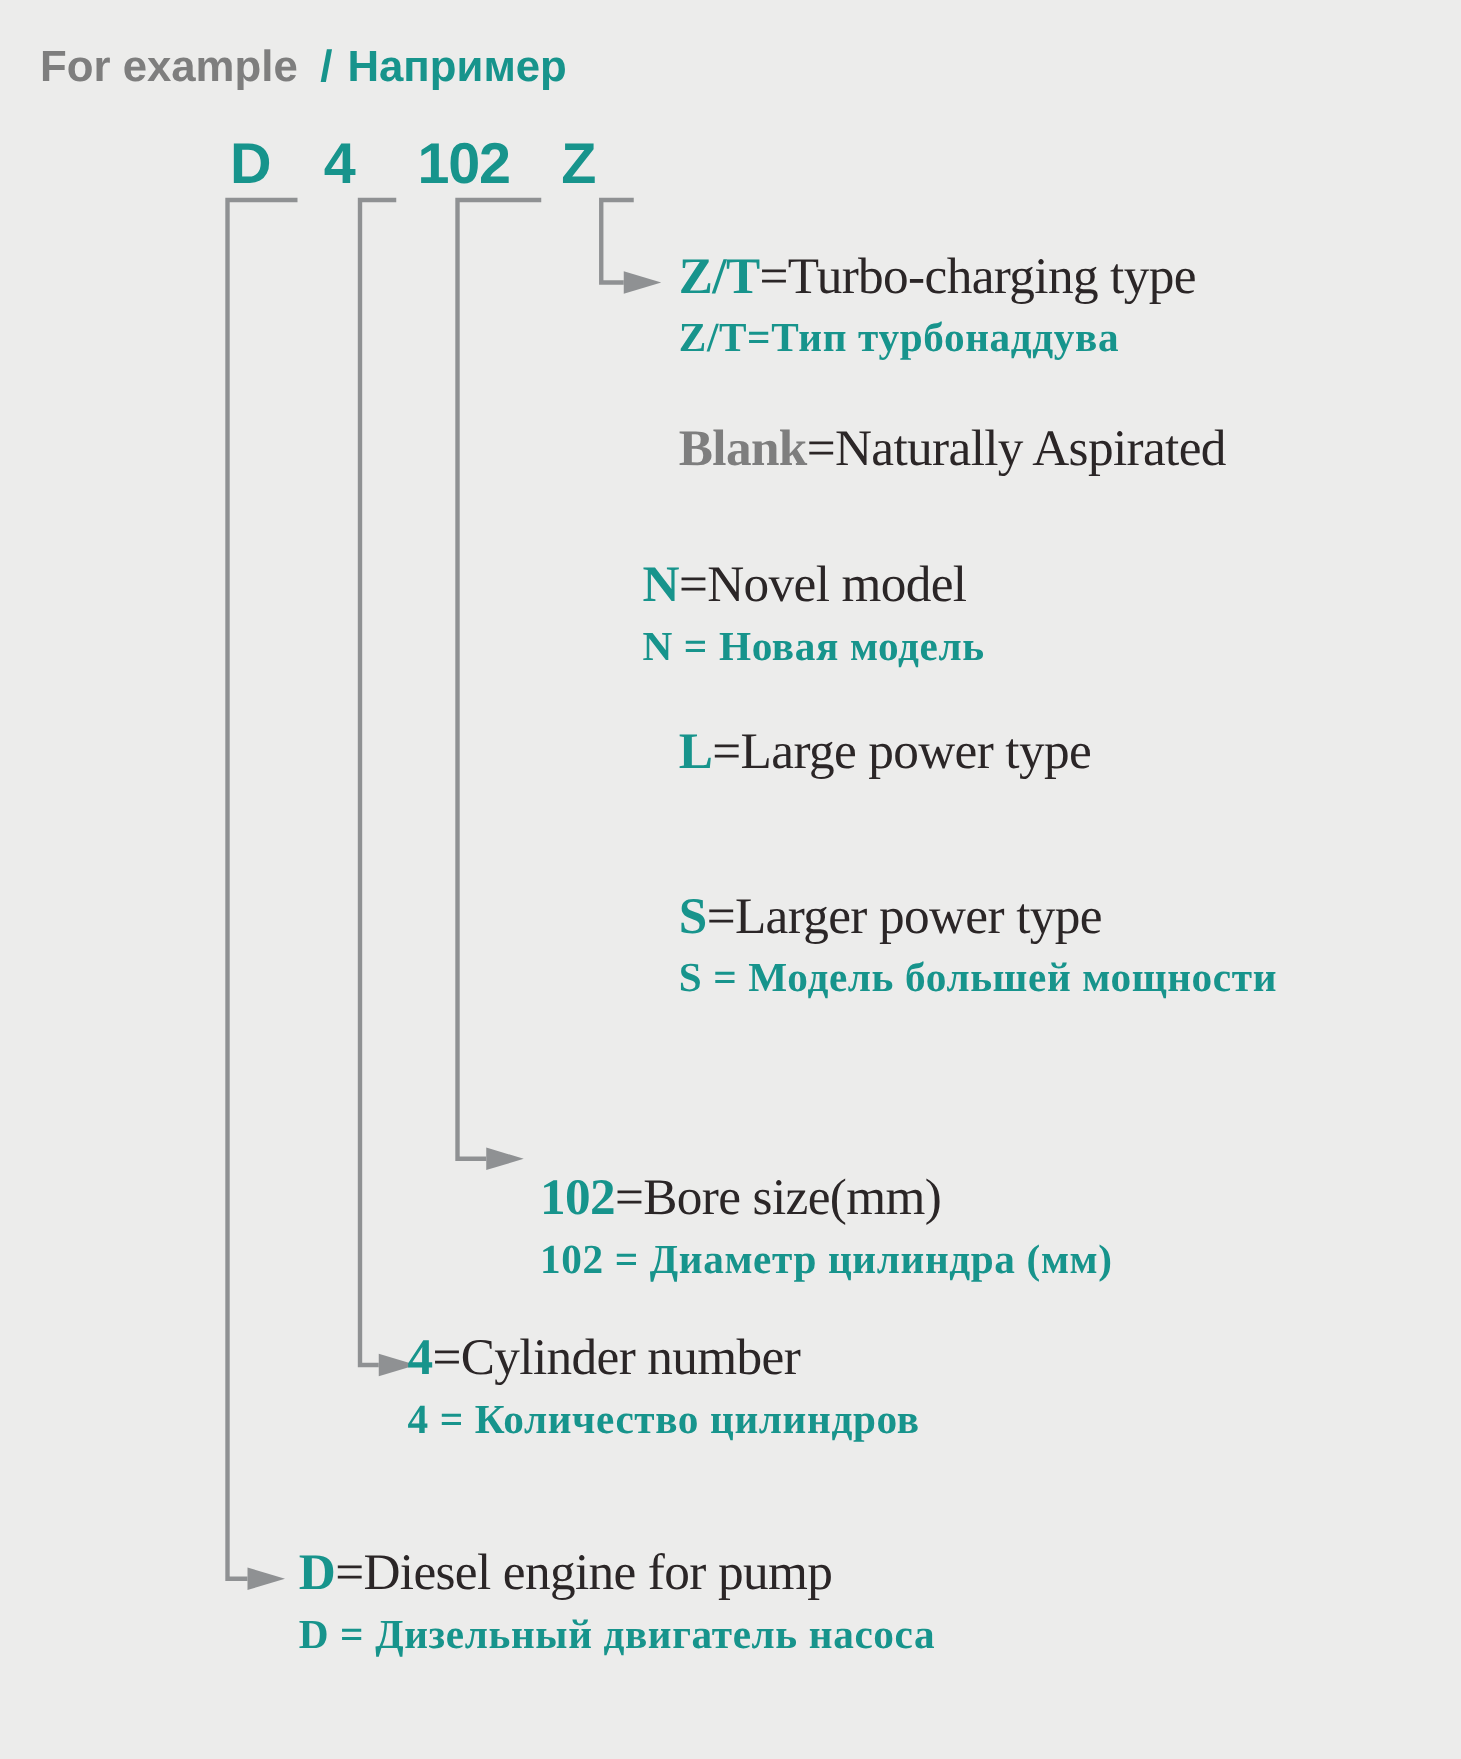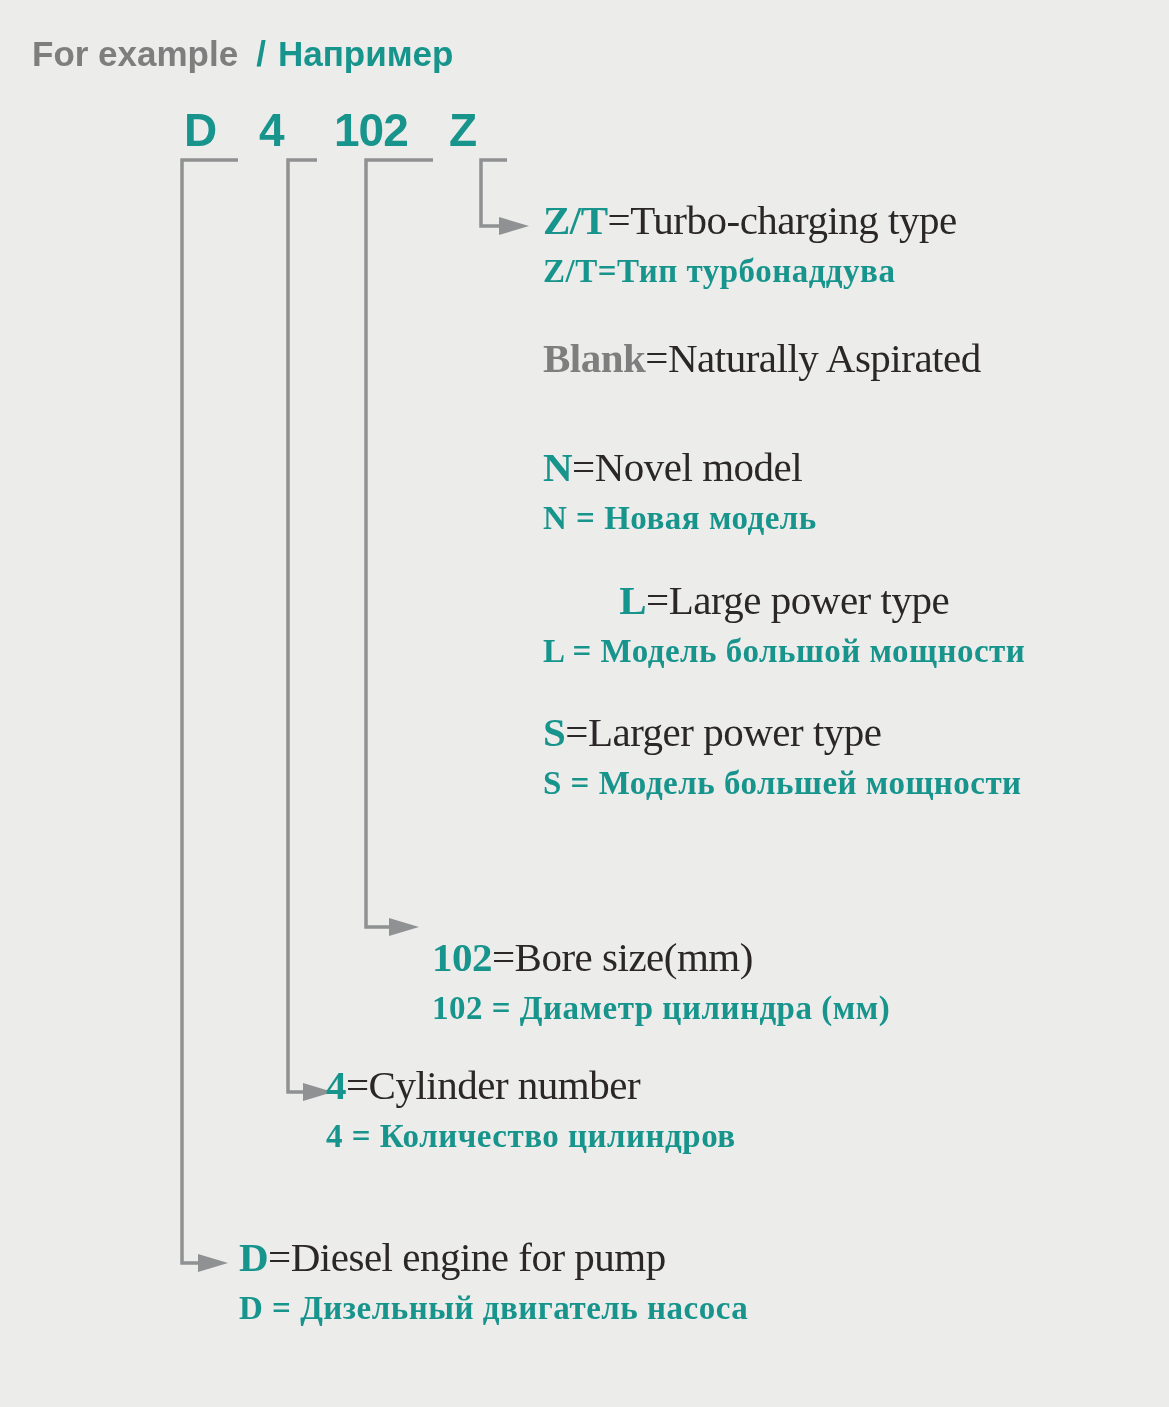--- a/index.html
+++ b/index.html
@@ -79,21 +79,21 @@
     margin-top:14px;
     font-size:33px;
     line-height:1;
     font-weight:bold;
     color:var(--teal);
     white-space:nowrap;
     letter-spacing:0.5px;
   }
   .entry-turbo   {left:543px; top:200px;}
   .entry-blank   {left:543px; top:338px;}
-  .entry-novel   {left:543px; top:447px;}
+  .entry-novel   {left:514px; top:447px;}
   .entry-large   {left:543px; top:580px;text-align:center;}
   .entry-larger  {left:543px; top:712px;}
   .entry-bore    {left:432px; top:897px;margin-top:40px;}
   .entry-cylinder{left:326px; top:1065px;}
   .entry-diesel  {left:239px; top:1237px;}
 </style>
 </head>
 <body>
 
 <div class="canvas">
@@ -131,21 +131,20 @@
     <div class="line-en"><span class="lead" data-tone="gray">Blank</span><span>=Naturally Aspirated</span></div>
   </div>
 
   <div class="entry entry-novel">
     <div class="line-en"><span class="lead" data-tone="teal">N</span><span>=Novel model</span></div>
     <div class="line-ru">N = Новая модель</div>
   </div>
 
   <div class="entry entry-large">
     <div class="line-en"><span class="lead" data-tone="teal">L</span><span>=Large power type</span></div>
-    <div class="line-ru">L = Модель большой мощности</div>
   </div>
 
   <div class="entry entry-larger">
     <div class="line-en"><span class="lead" data-tone="teal">S</span><span>=Larger power type</span></div>
     <div class="line-ru">S = Модель большей мощности</div>
   </div>
 
   <div class="entry entry-bore">
     <div class="line-en"><span class="lead" data-tone="teal">102</span><span>=Bore size(mm)</span></div>
     <div class="line-ru">102 = Диаметр цилиндра (мм)</div>

